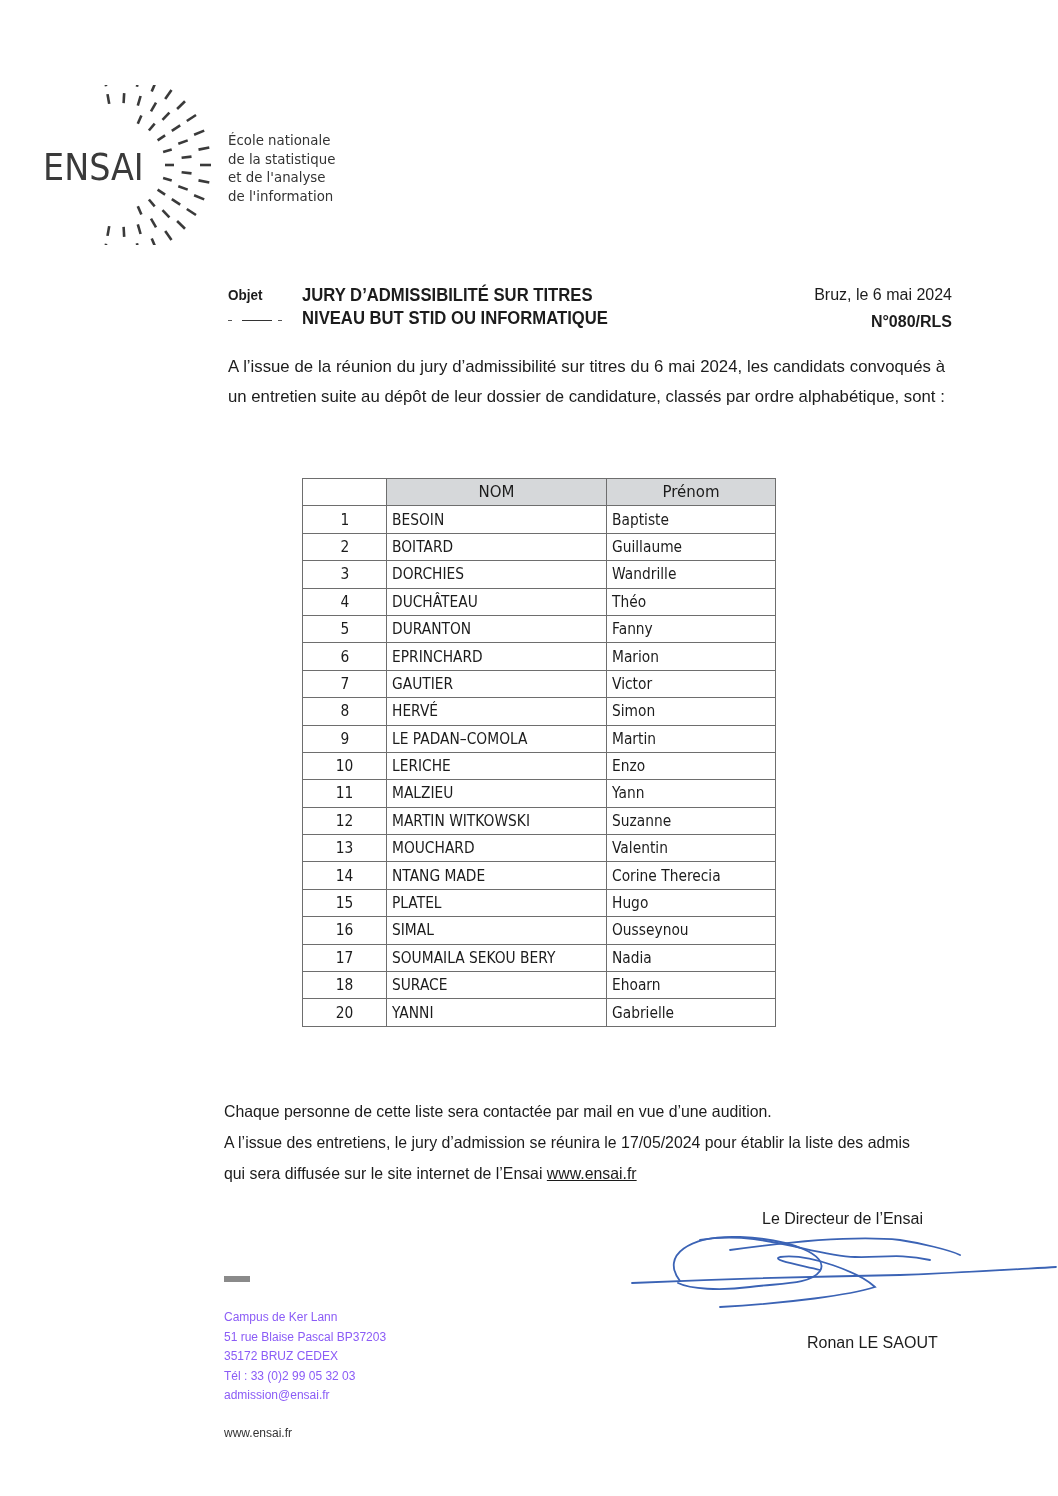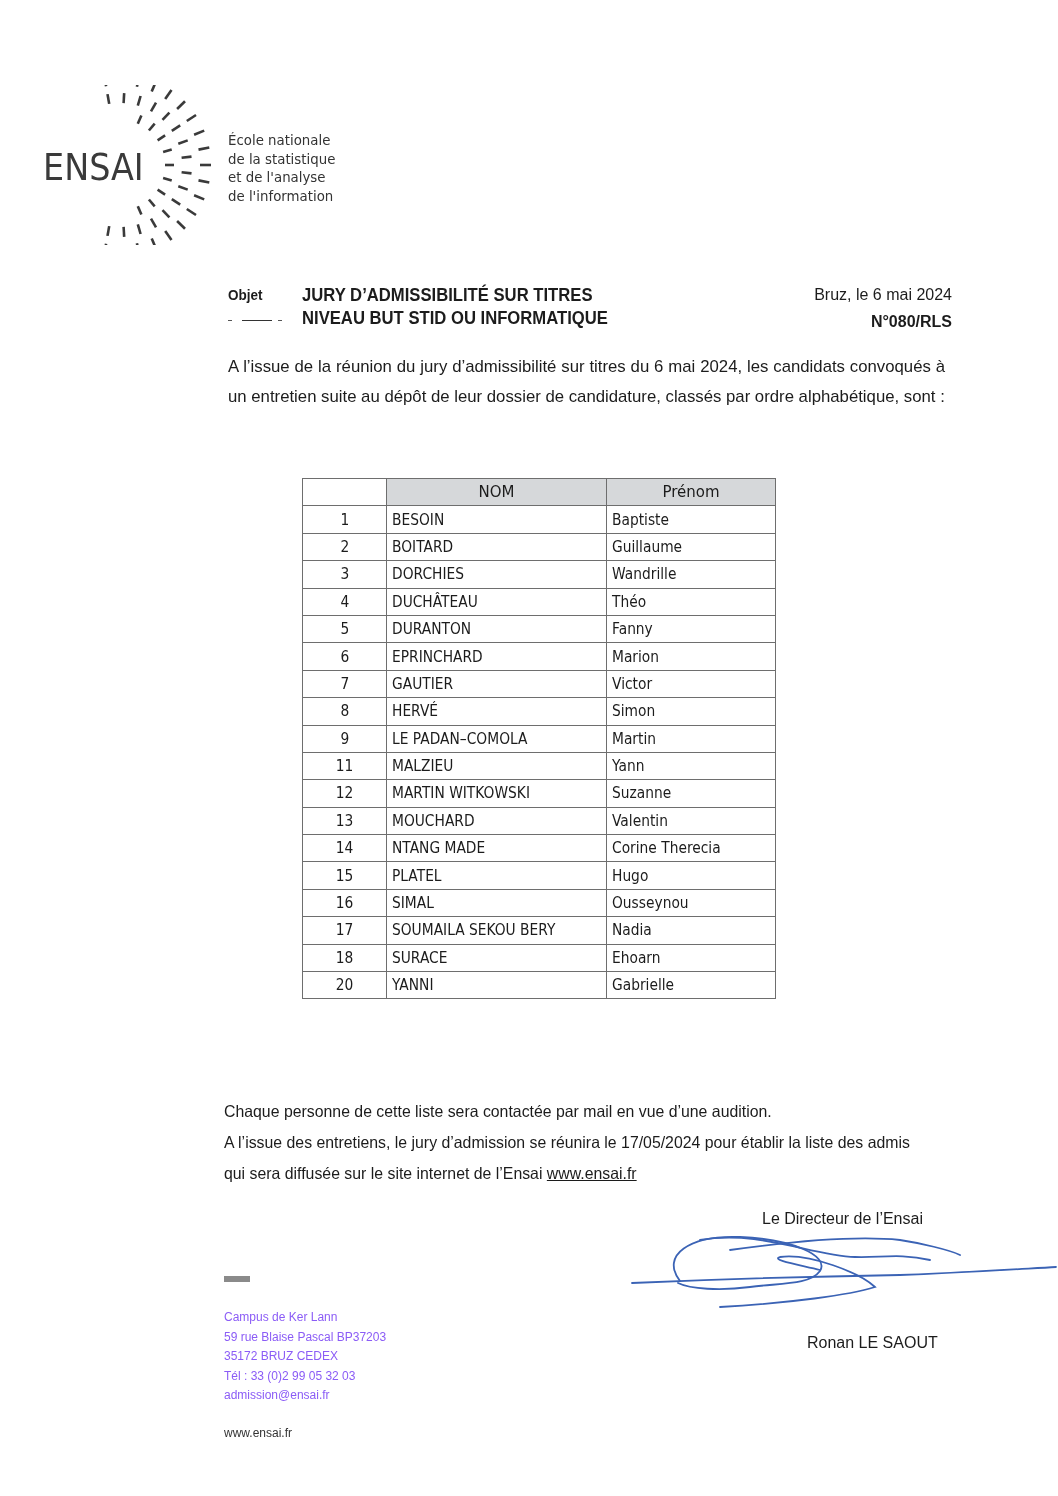--- a/index.html
+++ b/index.html
@@ -175,20 +175,25 @@
         <td class="col-num"><span>8</span></td>
         <td class="col-nom"><span>HERVÉ</span></td>
         <td class="col-prenom"><span>Simon</span></td>
       </tr>
       <tr>
         <td class="col-num"><span>9</span></td>
         <td class="col-nom"><span>LE PADAN–COMOLA</span></td>
         <td class="col-prenom"><span>Martin</span></td>
       </tr>
       <tr>
+        <td class="col-num"><span>10</span></td>
+        <td class="col-nom"><span>LERICHE</span></td>
+        <td class="col-prenom"><span>Enzo</span></td>
+      </tr>
+      <tr>
         <td class="col-num"><span>11</span></td>
         <td class="col-nom"><span>MALZIEU</span></td>
         <td class="col-prenom"><span>Yann</span></td>
       </tr>
       <tr>
         <td class="col-num"><span>12</span></td>
         <td class="col-nom"><span>MARTIN WITKOWSKI</span></td>
         <td class="col-prenom"><span>Suzanne</span></td>
       </tr>
       <tr>
@@ -242,18 +247,18 @@
     <path d="M80,15 C140,5 190,30 235,32 C260,33 280,28 310,35"></path>
     <path d="M200,45 C180,40 150,35 160,32 C190,28 240,48 255,62 C230,70 170,78 100,82"></path>
     <path d="M110,25 C160,18 230,10 280,15 C300,18 330,25 340,30"></path>
   </g>
 </svg>
 <div class="abs sig-name">Ronan LE SAOUT</div>
 
 <div class="abs footer-bar"></div>
 <div class="abs footer-addr">
   <div>Campus de Ker Lann</div>
-  <div>59 rue Blaise Pascal BP37203</div>
+  <div>51 rue Blaise Pascal BP37203</div>
   <div>35172 BRUZ CEDEX</div>
   <div>Tél : 33 (0)2 99 05 32 03</div>
   <div>admission@ensai.fr</div>
 </div>
 <div class="abs footer-web">www.ensai.fr</div>
 
 </body></html>

